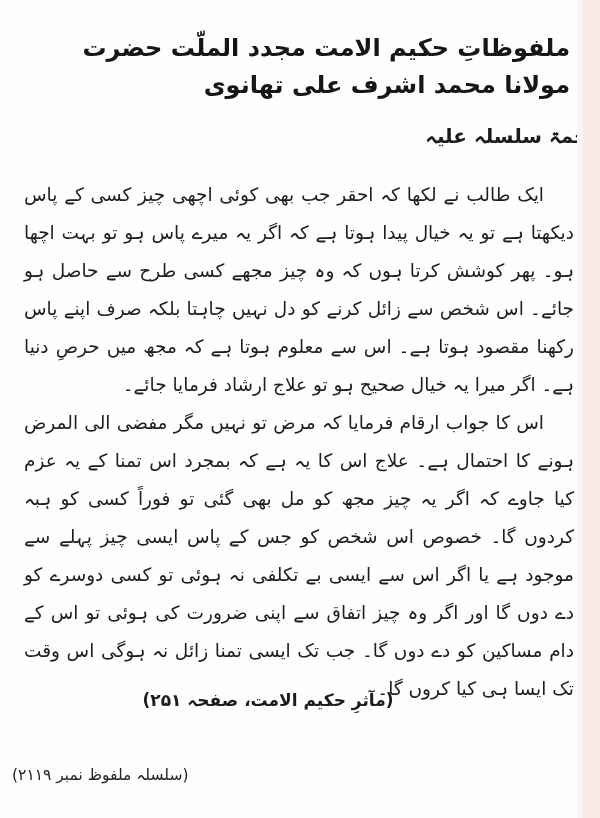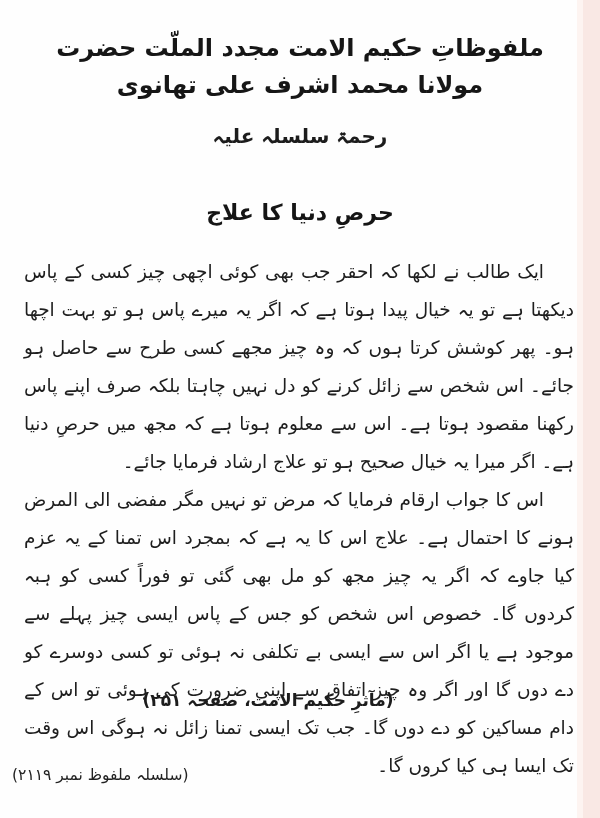--- a/index.html
+++ b/index.html
@@ -32,21 +32,21 @@
   .edge-strip-inner {
     position: absolute;
     top: 0;
     right: 17px;
     width: 6px;
     height: 818px;
     background: #fdf4f1;
   }
   header {
     padding-top: 30px;
-    text-align: center;
+    text-align: right;
   }
   .book-title {
     margin: 0;
     padding: 0 30px;
     font-size: 24px;
     font-weight: bold;
     line-height: 1.55;
     letter-spacing: 0;
     color: #161616;
   }
@@ -100,21 +100,20 @@
 
 <div class="page">
   <div class="edge-strip-inner"></div>
   <div class="edge-strip"></div>
 
   <header>
     <h1 class="book-title">ملفوظاتِ حکیم الامت مجدد الملّت حضرت مولانا محمد اشرف علی تھانوی</h1>
     <div class="honorific">رحمۃ سلسلہ علیہ</div>
   </header>
 
-  <h2 class="section-heading">حرصِ دنیا کا علاج</h2>
 
   <main class="body-text">
     <p>ایک طالب نے لکھا کہ احقر جب بھی کوئی اچھی چیز کسی کے پاس دیکھتا ہے تو یہ خیال پیدا ہوتا ہے کہ اگر یہ میرے پاس ہو تو بہت اچھا ہو۔ پھر کوشش کرتا ہوں کہ وہ چیز مجھے کسی طرح سے حاصل ہو جائے۔ اس شخص سے زائل کرنے کو دل نہیں چاہتا بلکہ صرف اپنے پاس رکھنا مقصود ہوتا ہے۔ اس سے معلوم ہوتا ہے کہ مجھ میں حرصِ دنیا ہے۔ اگر میرا یہ خیال صحیح ہو تو علاج ارشاد فرمایا جائے۔</p>
     <p>اس کا جواب ارقام فرمایا کہ مرض تو نہیں مگر مفضی الی المرض ہونے کا احتمال ہے۔ علاج اس کا یہ ہے کہ بمجرد اس تمنا کے یہ عزم کیا جاوے کہ اگر یہ چیز مجھ کو مل بھی گئی تو فوراً کسی کو ہبہ کردوں گا۔ خصوص اس شخص کو جس کے پاس ایسی چیز پہلے سے موجود ہے یا اگر اس سے ایسی بے تکلفی نہ ہوئی تو کسی دوسرے کو دے دوں گا اور اگر وہ چیز اتفاق سے اپنی ضرورت کی ہوئی تو اس کے دام مساکین کو دے دوں گا۔ جب تک ایسی تمنا زائل نہ ہوگی اس وقت تک ایسا ہی کیا کروں گا۔</p>
   </main>
 
   <div class="citation">(مآثرِ حکیم الامت، صفحہ ۲۵۱)</div>
 
   <div class="series-note">(سلسلہ ملفوظ نمبر ۲۱۱۹)</div>
 </div>

